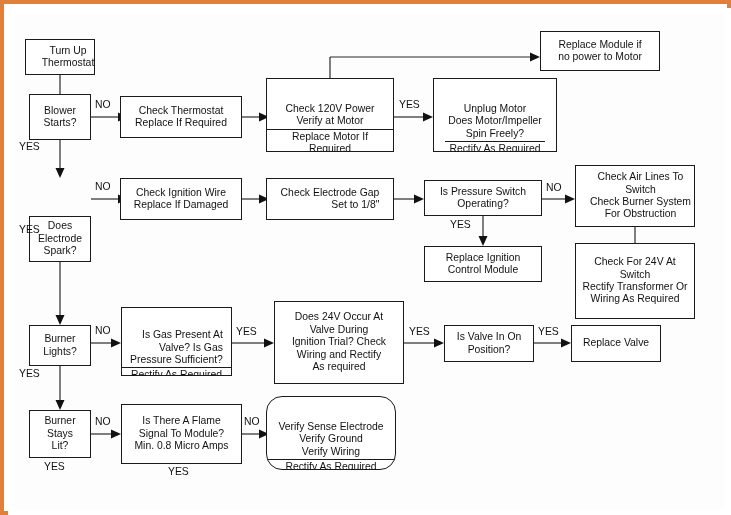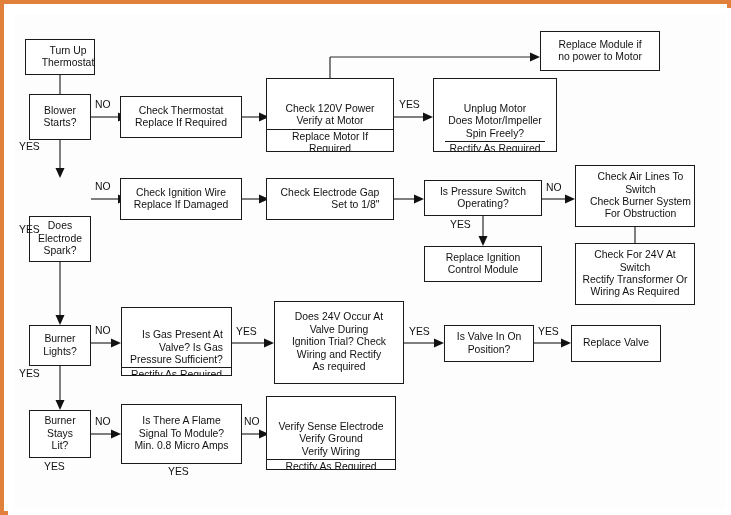--- a/index.html
+++ b/index.html
@@ -202,21 +202,21 @@
 Control Module</div>
   </div>
 
   <div class="node" style="left:575px;top:165px;width:120px;height:62px;align-items:flex-end;">
     <div class="seg">Check Air Lines To
 Switch
 Check Burner System
 For Obstruction</div>
   </div>
 
-  <div class="node" style="left:575px;top:243px;width:120px;height:62px;">
+  <div class="node" style="left:575px;top:243px;width:120px;height:76px;">
     <div class="seg">Check For 24V At
 Switch
 Rectify Transformer Or
 Wiring As Required</div>
   </div>
 
   <div class="node" style="left:29px;top:325px;width:62px;height:41px;">
     <div class="seg">Burner
 Lights?</div>
   </div>
@@ -259,20 +259,20 @@
   <div class="label" style="left:44px;top:461px;">YES</div>
 
   <div class="node" style="left:121px;top:404px;width:121px;height:60px;">
     <div class="seg">Is There A Flame
 Signal To Module?
 Min. 0.8 Micro Amps</div>
   </div>
   <div class="label" style="left:244px;top:416px;">NO</div>
   <div class="label" style="left:168px;top:466px;">YES</div>
 
-  <div class="node" style="left:266px;top:396px;width:130px;height:74px;">
+  <div class="node" style="left:266px;top:396px;width:130px;height:74px;border-radius:16px;">
     <div class="seg top">Verify Sense Electrode
 Verify Ground
 Verify Wiring</div>
     <div class="seg">Rectify As Required</div>
   </div>
 
 </div>
 
 </body></html>

